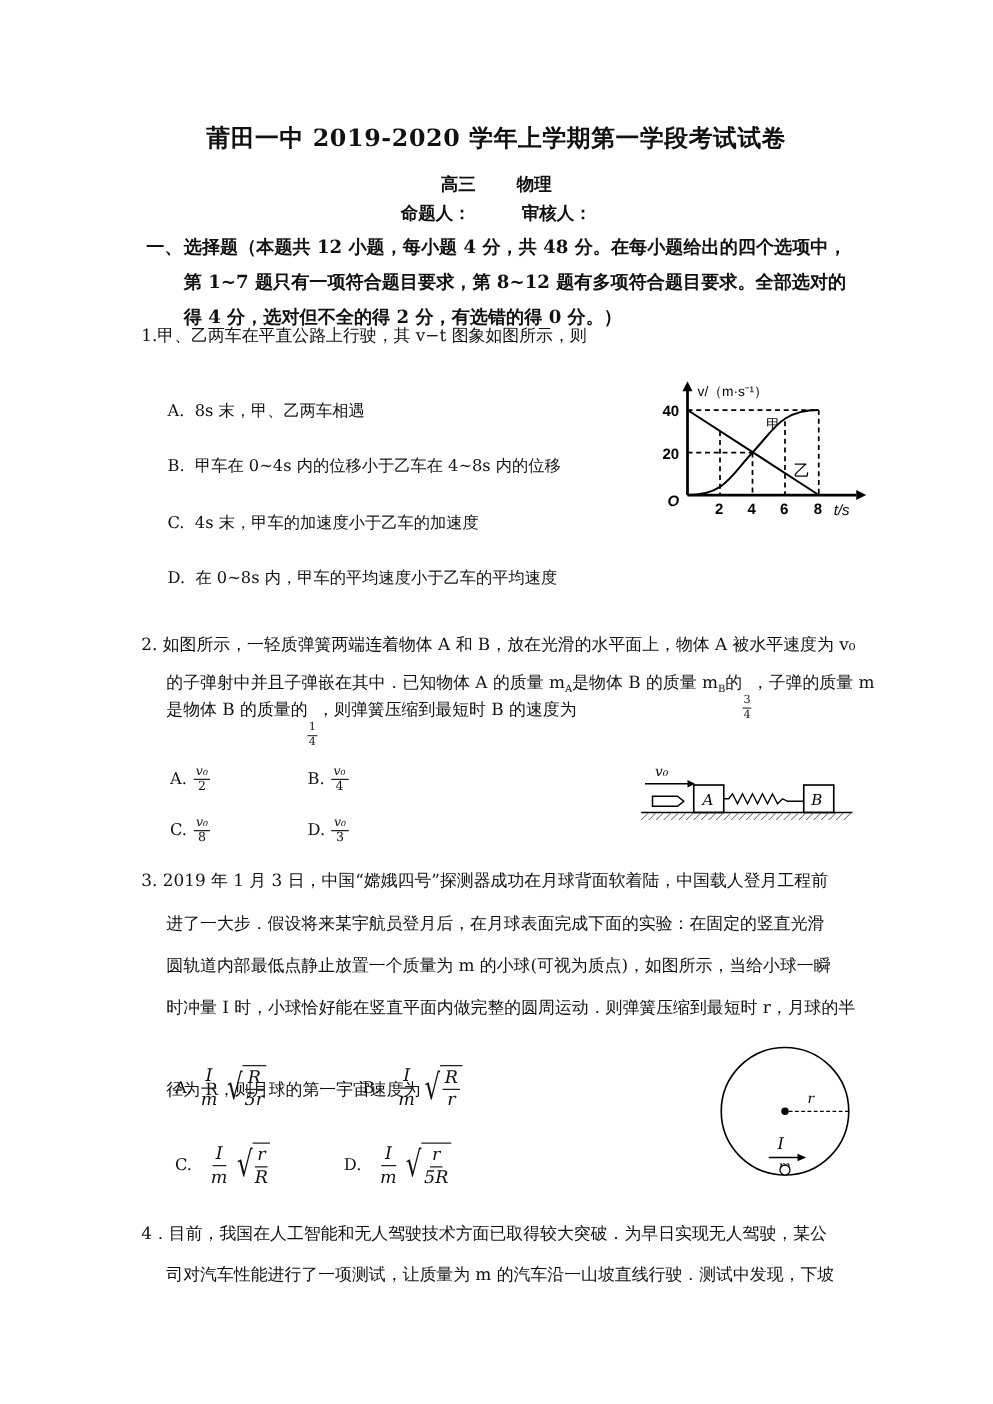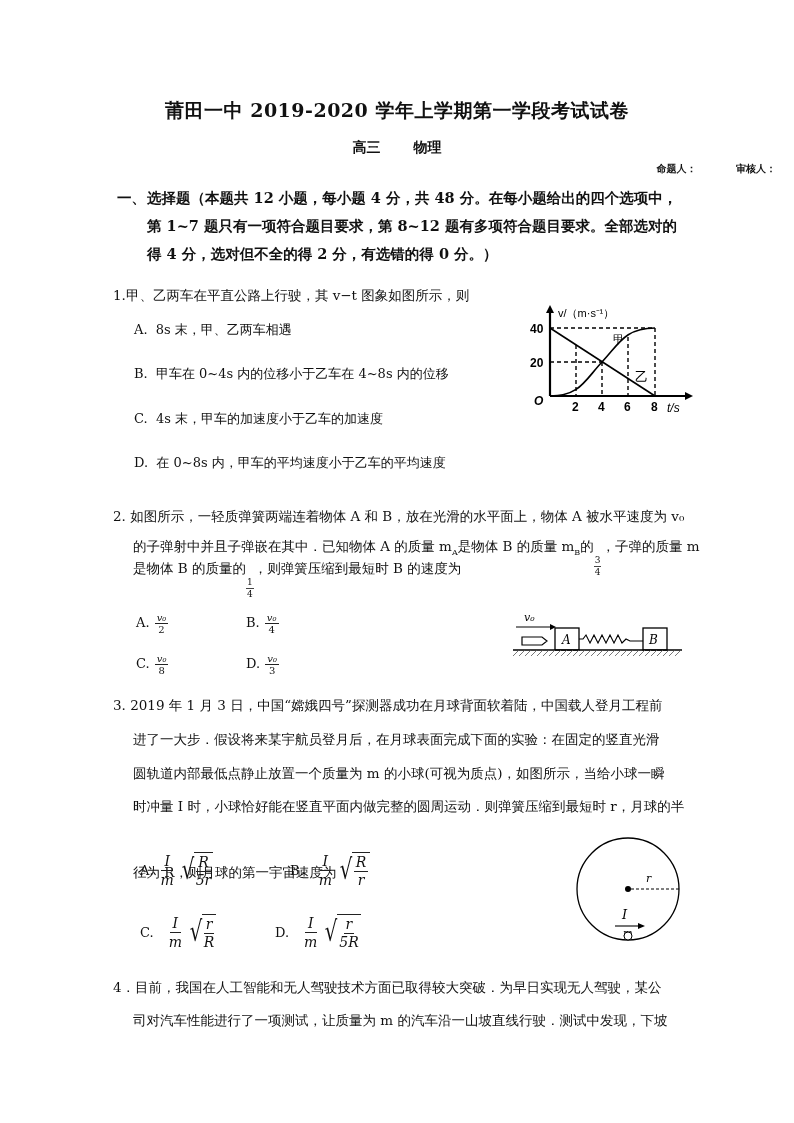--- a/index.html
+++ b/index.html
@@ -2,21 +2,21 @@
 <html><head>
 <meta charset="utf-8">
 <style>
   html, body { margin: 0; padding: 0; background: #ffffff; }
   body { width: 794px; height: 1123px; position: relative; overflow: hidden;
          font-family: "DejaVu Serif", "Liberation Serif", serif; color: #111; }
   .abs { position: absolute; white-space: nowrap; }
   .title { left: 0; width: 794px; top: 98px; text-align: center; font-size: 19px; font-weight: bold; letter-spacing: 0.5px; }
   .subtitle { left: 0; width: 794px; top: 136px; text-align: center; font-size: 14px; font-weight: bold; }
   .subtitle span { display: inline-block; margin: 3px 14px; }
-  .authors { left: 0; width: 794px; top: 162px; text-align: right; font-size: 10px; font-weight: bold; }
+  .authors { left: 0; width: 794px; top: 162px; text-align: center; font-size: 14px; font-weight: bold; }
   .authors span { display: inline-block; margin: 0 18px; }
   .section { left: 117px; top: 184px; width: 570px; font-size: 14.5px; font-weight: bold; line-height: 28px; white-space: normal; }
   .section .num { position: absolute; left: 0; top: 0; }
   .section .body { display: block; padding-left: 30px; text-indent: 0; }
   .q { font-size: 13.5px; line-height: 31px; }
   .opt { font-size: 13px; }
   .frac { display: inline-flex; flex-direction: column; align-items: center; vertical-align: middle; font-size: 10px; line-height: 11px; margin: 0 1px; }
   .frac .n { font-style: italic; padding: 0 2px; border-bottom: 1px solid #222; }
   .frac .d { padding: 0 2px; }
   .smallfrac { display: inline-flex; flex-direction: column; align-items: center; vertical-align: -12px; font-size: 9px; line-height: 11px; }
@@ -41,21 +41,21 @@
 <div class="abs authors">
   <span>命题人：</span>
   <span>审核人：</span>
 </div>
 
 <div class="abs section" style="position:absolute;">
   <span class="num">一、</span>
   <span class="body">选择题（本题共 12 小题，每小题 4 分，共 48 分。在每小题给出的四个选项中，第 1~7 题只有一项符合题目要求，第 8~12 题有多项符合题目要求。全部选对的得 4 分，选对但不全的得 2 分，有选错的得 0 分。）</span>
 </div>
 
-<div class="abs q" style="left:113px; top:280px;">1.甲、乙两车在平直公路上行驶，其 v−t 图象如图所示，则</div>
+<div class="abs q" style="left:113px; top:254px;">1.甲、乙两车在平直公路上行驶，其 v−t 图象如图所示，则</div>
 <div class="abs q opt" style="left:134px; top:314px;">
   <span>A.</span>&nbsp;
   <span>8s 末，甲、乙两车相遇</span>
 </div>
 <div class="abs q opt" style="left:134px; top:358px;">
   <span>B.</span>&nbsp;
   <span>甲车在 0~4s 内的位移小于乙车在 4~8s 内的位移</span>
 </div>
 <div class="abs q opt" style="left:134px; top:403px;">
   <span>C.</span>&nbsp;

